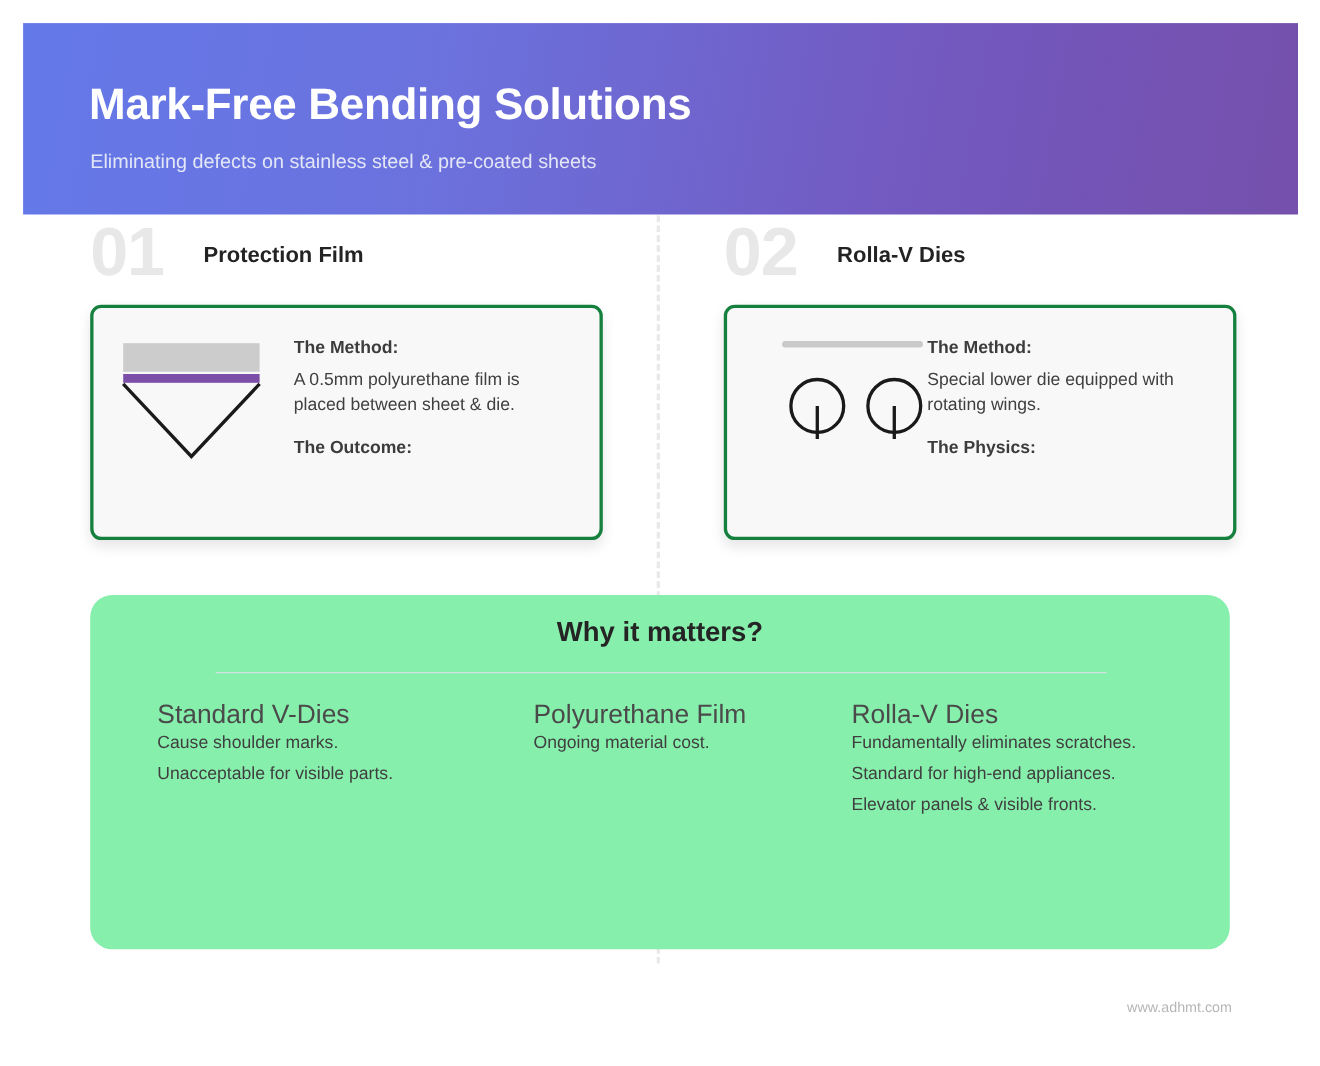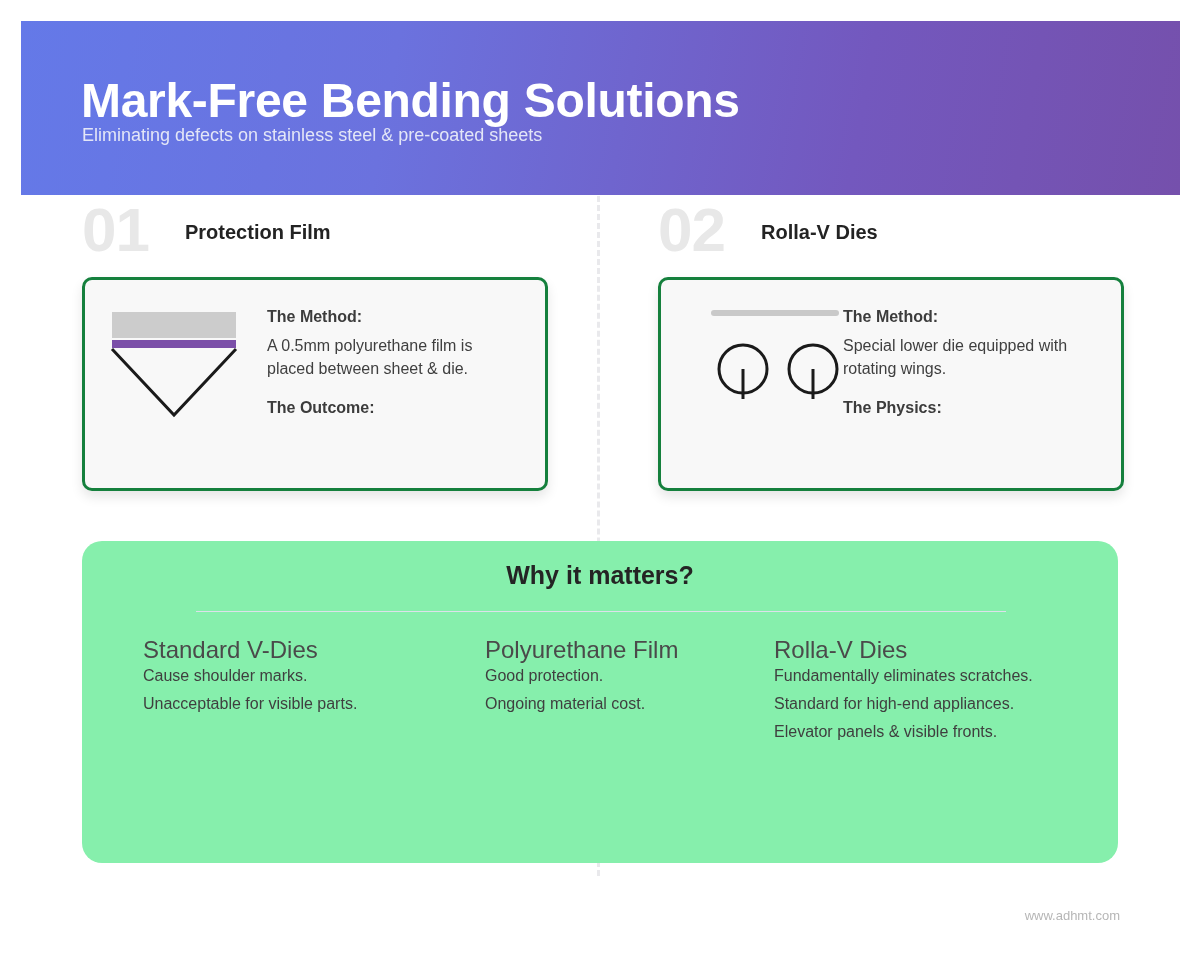--- a/index.html
+++ b/index.html
@@ -21,30 +21,30 @@
     left: 21px;
     top: 21px;
     width: 1159px;
     height: 174px;
     background: linear-gradient(100deg, #6479E8 0%, #6B72DE 32%, #7358BE 72%, #7550AC 100%);
   }
   .header-title {
     position: absolute;
     left: 60px;
     top: 52px;
-    font-size: 48px;
+    font-size: 40px;
     font-weight: bold;
     color: #ffffff;
     letter-spacing: -0.3px;
     white-space: nowrap;
   }
   .header-subtitle {
     position: absolute;
     left: 61px;
-    top: 104px;
+    top: 116px;
     font-size: 18px;
     font-weight: normal;
     color: #E3E6F7;
     white-space: nowrap;
   }
 
   
   .section-head {
     position: absolute;
     height: 72px;
@@ -249,21 +249,20 @@
     <div class="col-head">Standard V-Dies</div>
     <div class="col-lines">
       <div class="col-line">Cause shoulder marks.</div>
       <div class="col-line">Unacceptable for visible parts.</div>
     </div>
   </div>
 
   <div class="col col-2">
     <div class="col-head">Polyurethane Film</div>
     <div class="col-lines">
-      <div class="col-line">Good protection.</div>
       <div class="col-line">Ongoing material cost.</div>
     </div>
   </div>
 
   <div class="col col-3">
     <div class="col-head">Rolla-V Dies</div>
     <div class="col-lines">
       <div class="col-line">Fundamentally eliminates scratches.</div>
       <div class="col-line">Standard for high-end appliances.</div>
       <div class="col-line">Elevator panels &amp; visible fronts.</div>

